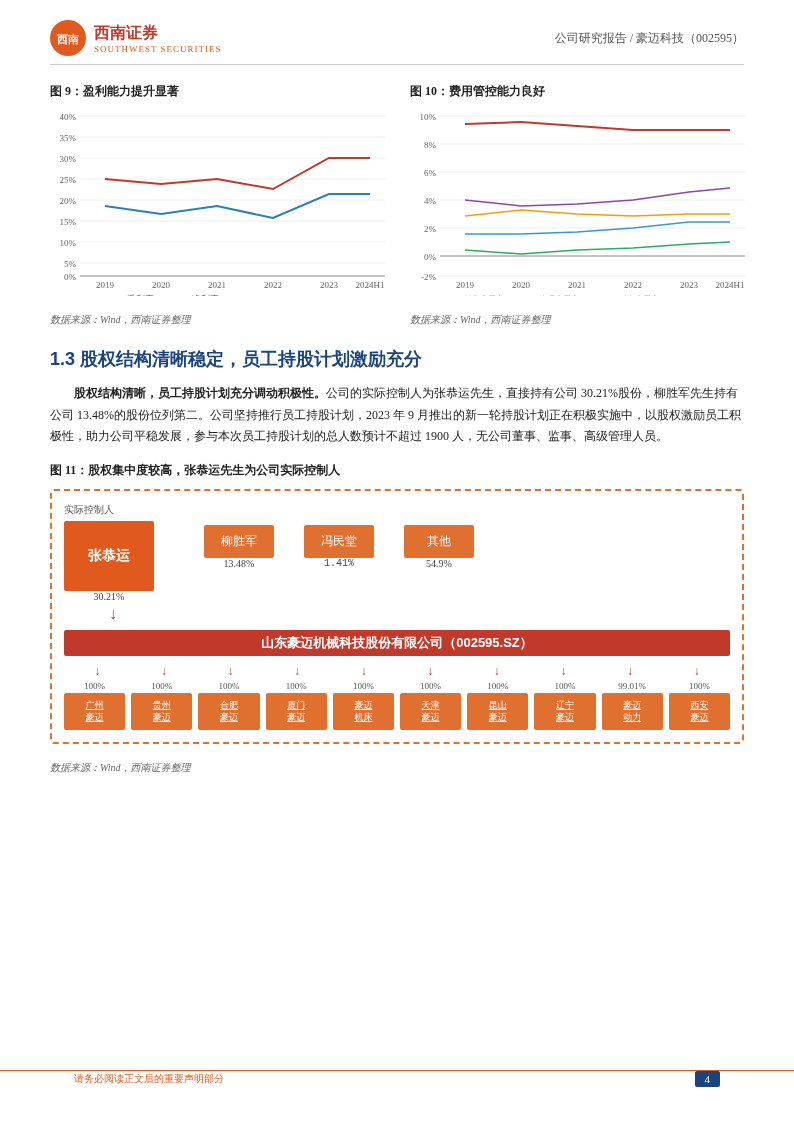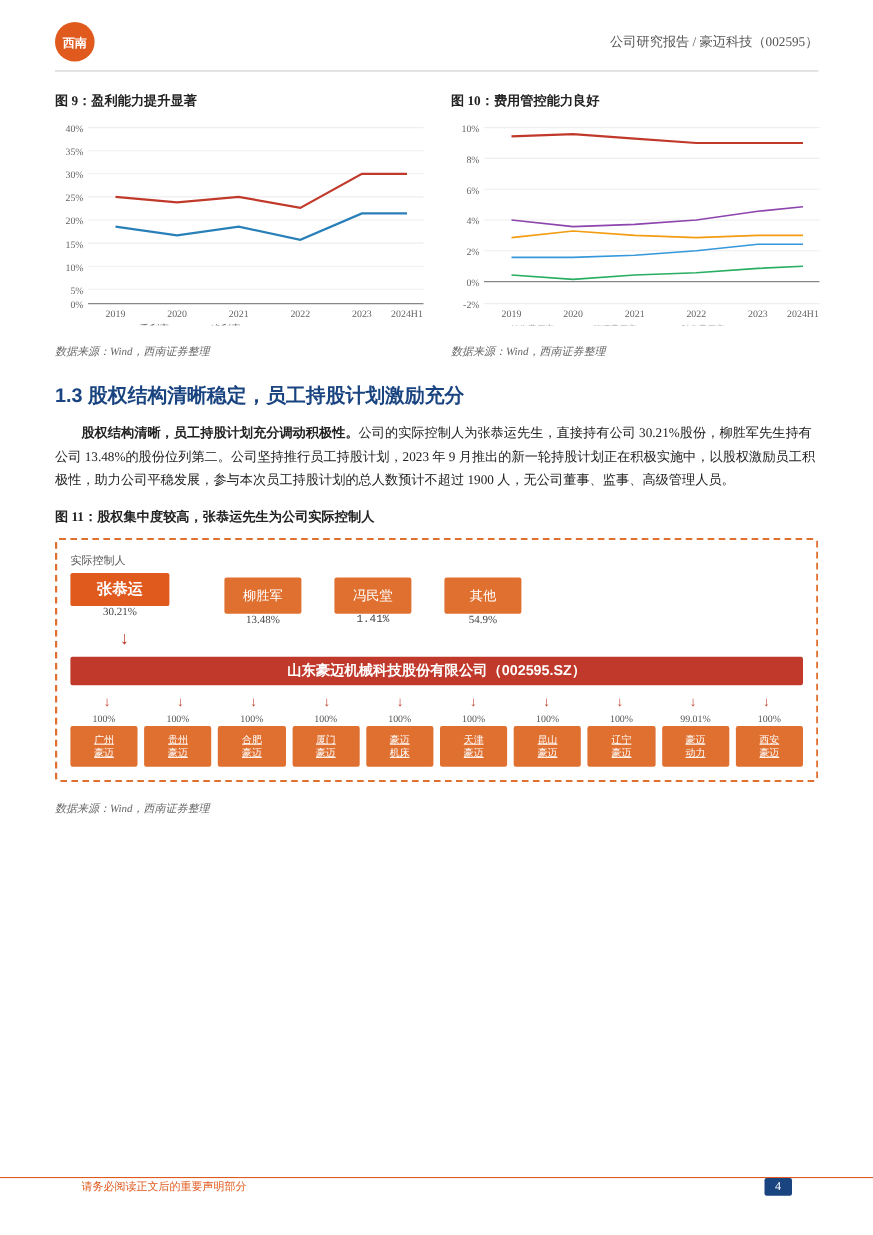--- a/index.html
+++ b/index.html
@@ -124,21 +124,21 @@
       border-radius: 4px;
       padding: 12px;
       margin-bottom: 8px;
       background: #fff;
     }
     .org-main-person {
       background: #e05a1e;
       color: white;
       font-size: 14px;
       font-weight: bold;
-      padding: 6px 18px;
+      padding: 26px 18px;
       border-radius: 2px;
       text-align: center;
       min-width: 90px;
       font-family: 'SimHei', sans-serif;
     }
     .org-secondary {
       background: #e07030;
       color: white;
       font-size: 12px;
       padding: 8px 14px;
@@ -230,20 +230,24 @@
 
 <div class="page">
 
   <div class="header">
     <div class="logo-area">
       <div class="logo-circle">
         <svg width="28" height="28" viewBox="0 0 28 28">
           <circle cx="14" cy="14" r="13" fill="#e05a1e"></circle>
           <text x="14" y="19" text-anchor="middle" fill="white" font-size="11" font-family="SimHei,sans-serif">西南</text>
         </svg>
+      </div>
+      <div>
+        <div class="logo-text">西南证券</div>
+        <div class="logo-sub">SOUTHWEST SECURITIES</div>
       </div>
     </div>
     <div class="header-right">公司研究报告 / 豪迈科技（002595）</div>
   </div>
 
   <div class="charts-row">
 
     <div class="chart-box">
       <div class="chart-title">图 9：盈利能力提升显著</div>
       <div class="chart-container">

